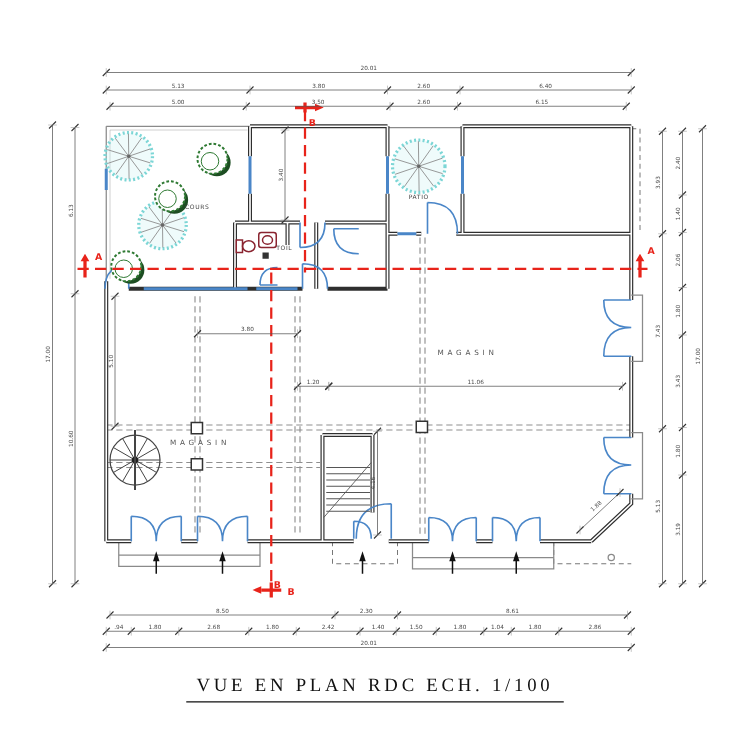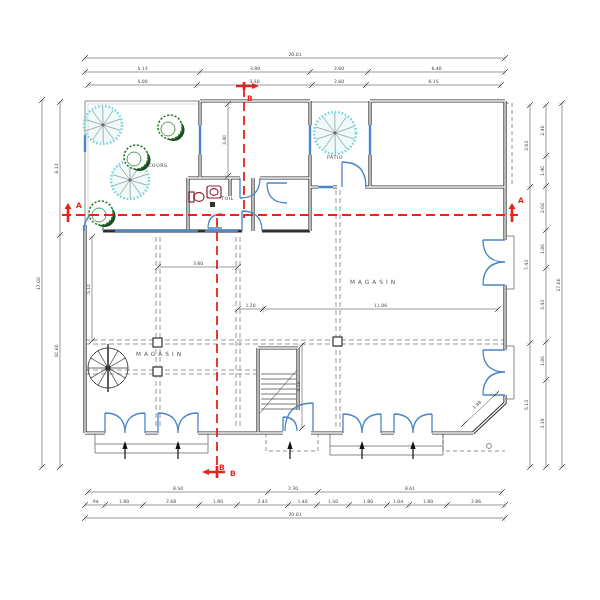--- a/index.html
+++ b/index.html
@@ -464,13 +464,16 @@
           <line x1="464" y1="424" x2="496" y2="394" stroke="#555" stroke-width="0.6"></line>
           <line x1="461.2" y1="426.8" x2="466.8" y2="421.2" stroke="#333" stroke-width="0.9"></line>
           <line x1="464" y1="420.5" x2="464" y2="427.5" stroke="#999" stroke-width="0.45"></line>
           <line x1="493.2" y1="396.8" x2="498.8" y2="391.2" stroke="#333" stroke-width="0.9"></line>
           <line x1="496" y1="390.5" x2="496" y2="397.5" stroke="#999" stroke-width="0.45"></line>
           <text x="478" y="406" text-anchor="middle" transform="rotate(-43 478 406)">1.88</text>
         </g>
       </g>
 </svg>
 
+<div id="title-bar">
+  <span>VUE EN PLAN RDC ECH. 1/100</span>
 </div>
+</div>
 
 </body></html>

